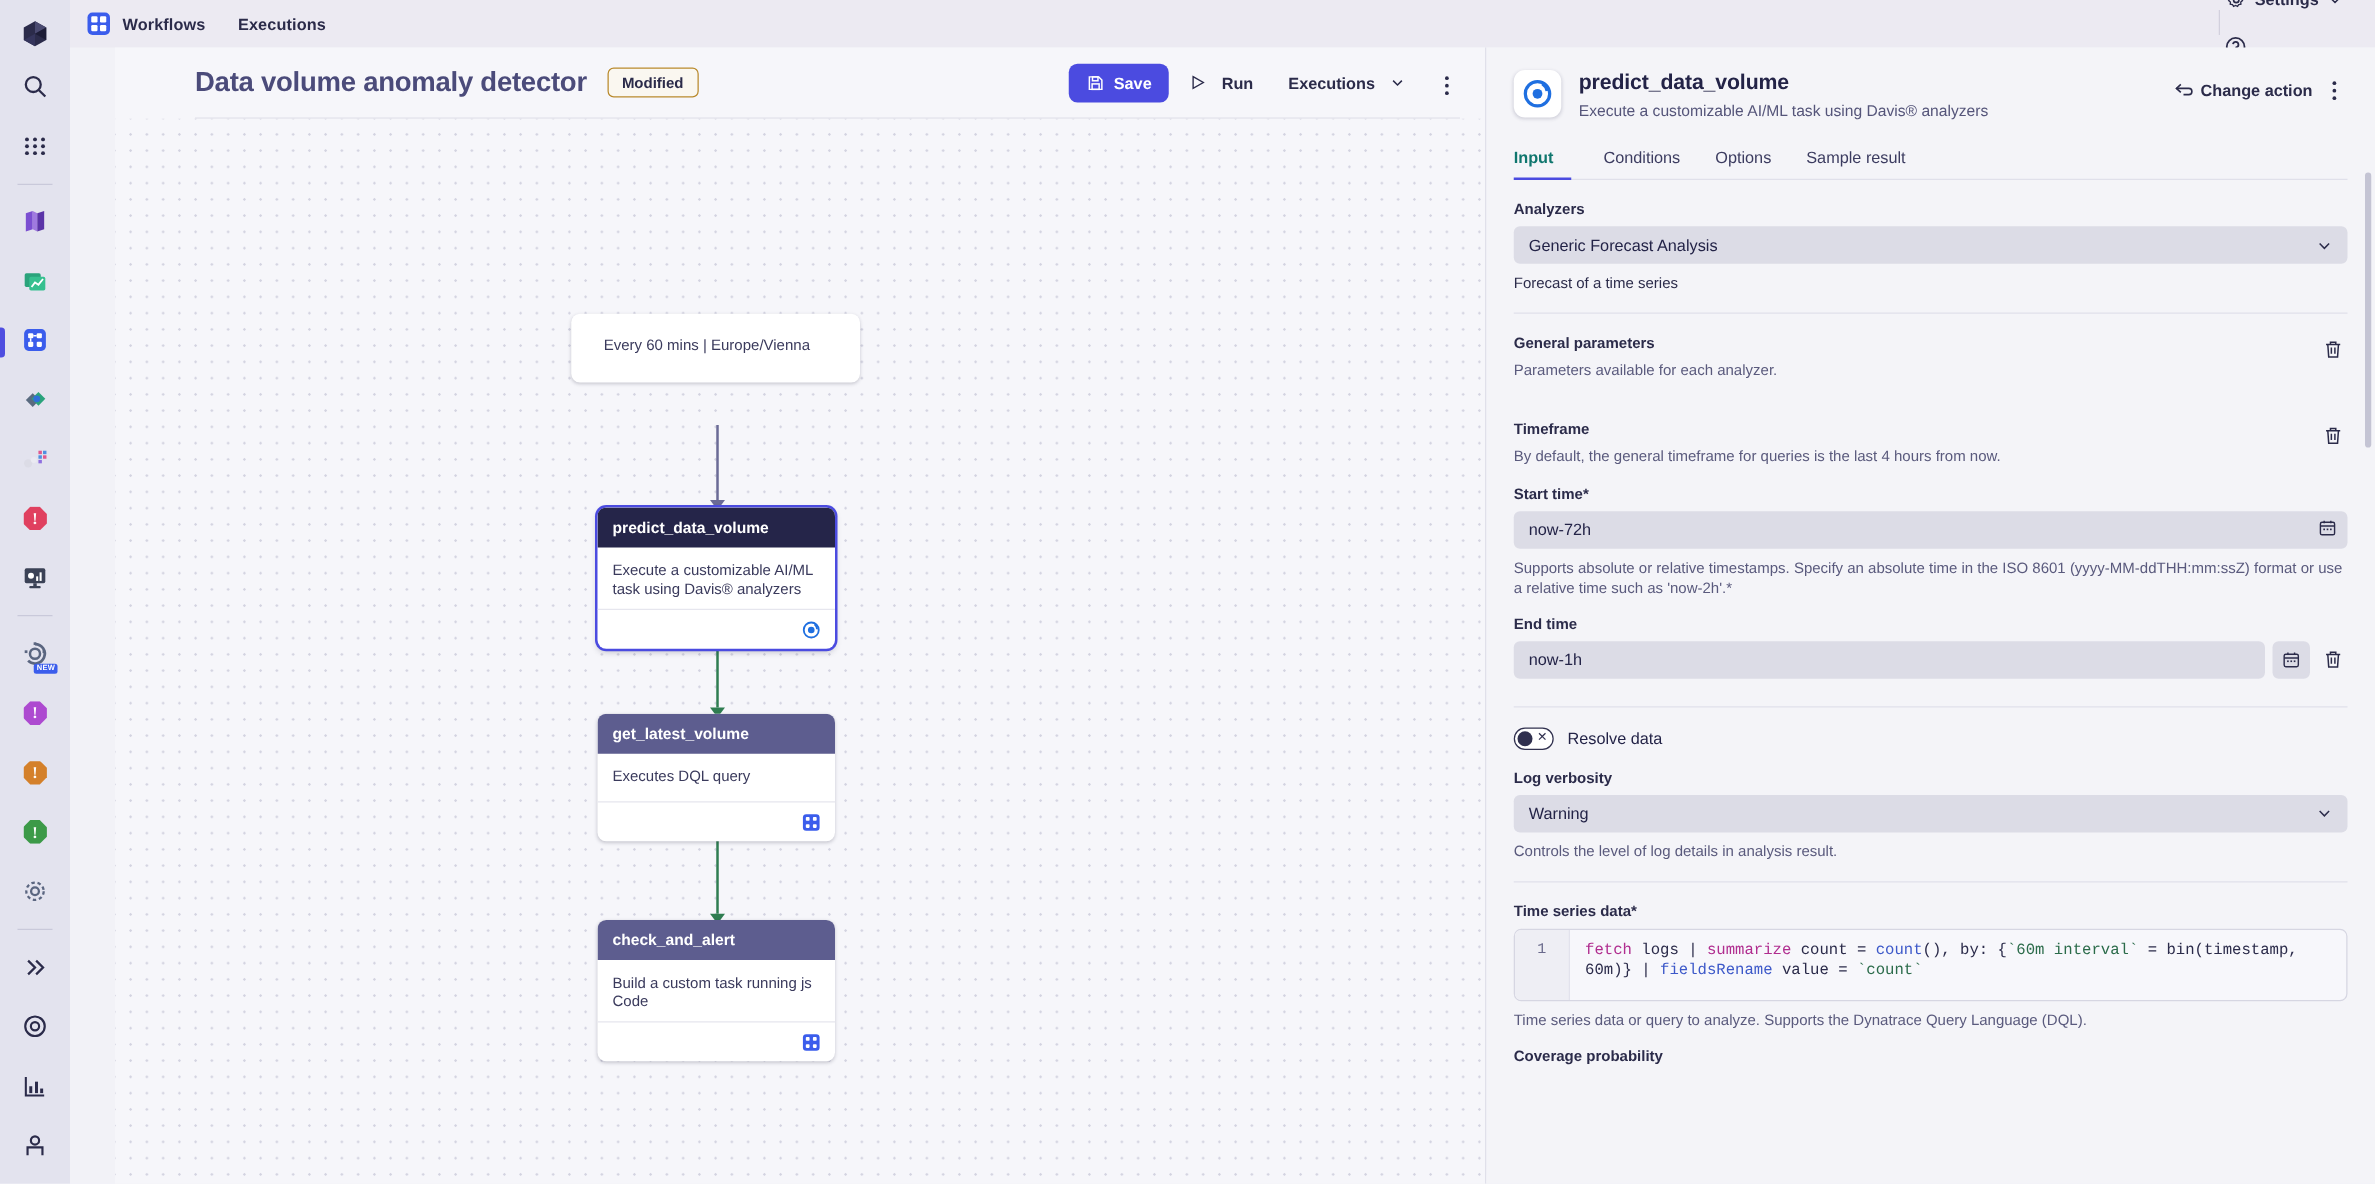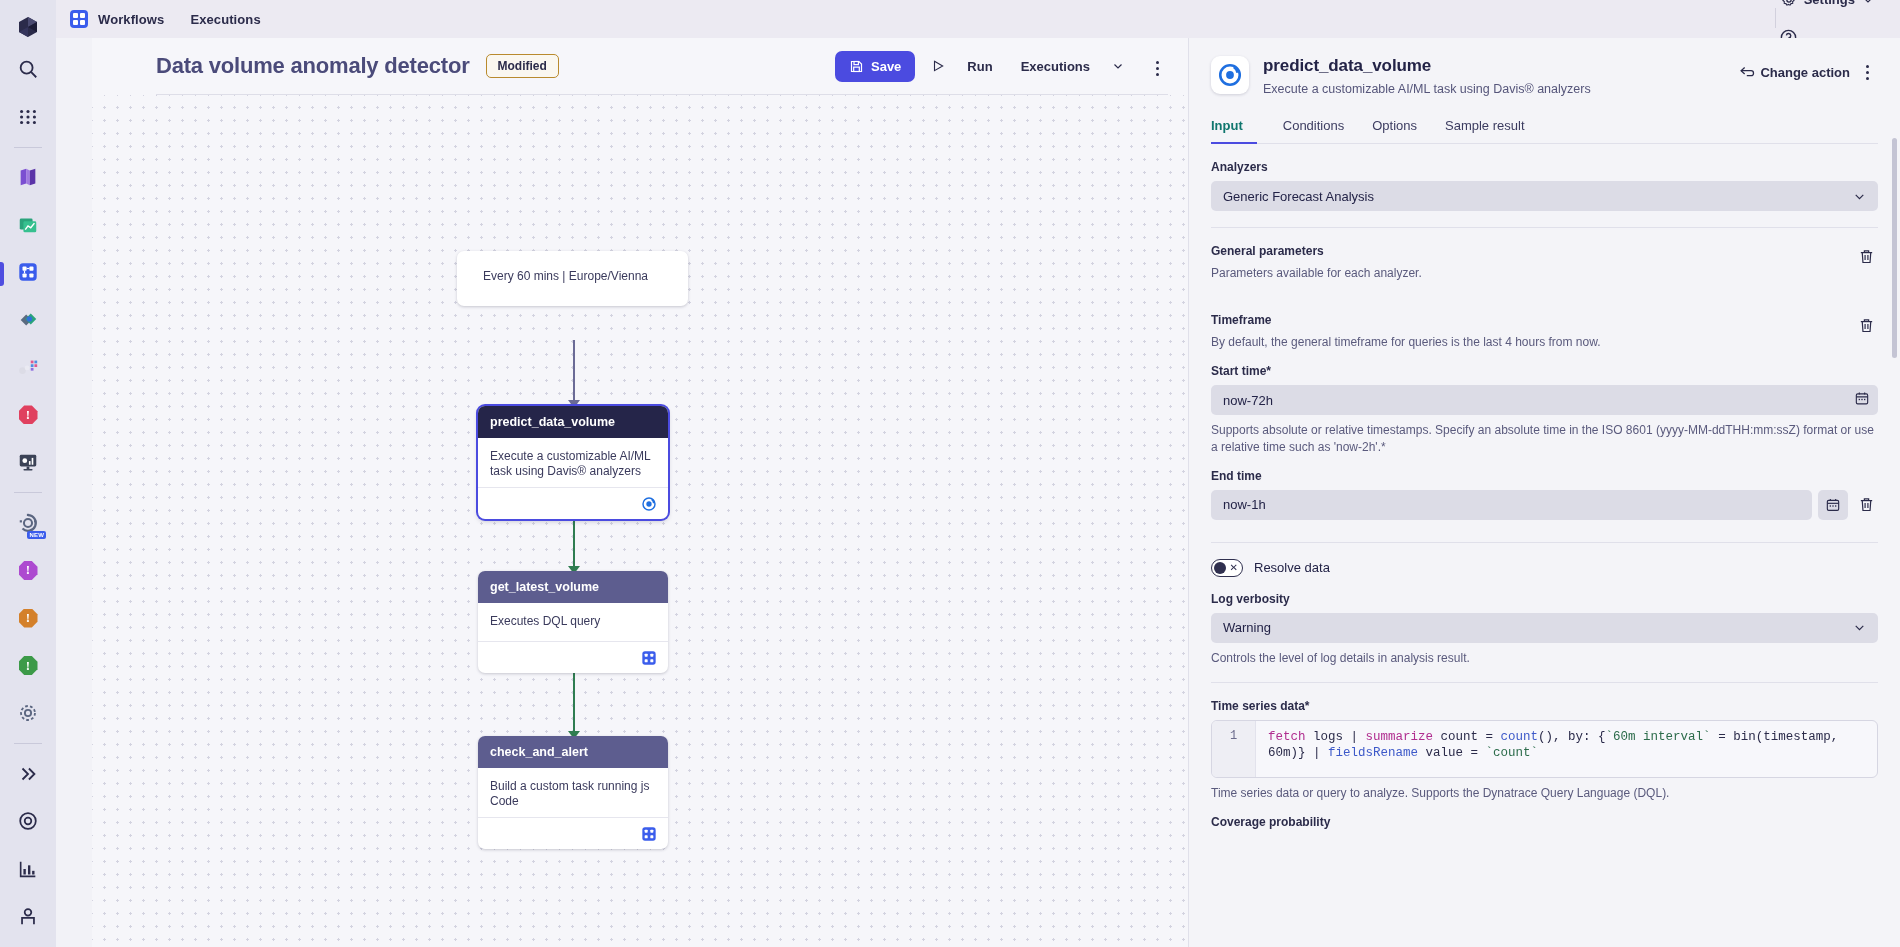--- a/index.html
+++ b/index.html
@@ -89,21 +89,21 @@
   .wf-actions { margin-left: auto; display:flex; align-items:flex-end; gap: 4px; }
   .btn-save {
     background: #4b4be0; color:#fff; border:none; border-radius: 7px;
     height: 31px; padding: 0 14px; font-size: 13px; font-weight:bold;
     display:flex; align-items:center; gap:7px; cursor:pointer;
     font-family: "Liberation Sans", sans-serif;
   }
   .btn-flat {
     background: transparent; border:none; color:#2b2b4a; height: 31px;
     padding: 0 12px; font-size: 13px; font-weight:bold; cursor:pointer;
-    display:flex; align-items:center; gap:22px;
+    display:flex; align-items:center; gap:12px;
     font-family: "Liberation Sans", sans-serif;
   }
   .hdr-rule { height:1px; background:#dedee8; margin: 0 20px 0 64px; }
 
   
   .canvas {
     flex: 1; position: relative; overflow: hidden;
     background-color: #f6f6fa;
     background-image: radial-gradient(circle, #d3d3e0 1px, transparent 1.1px);
     background-size: 13px 13px;
@@ -585,20 +585,21 @@
 
         <div class="p-body">
 
           <div class="fld-label">Analyzers</div>
           <div class="select">
             <span class="val">Generic Forecast Analysis</span>
             <svg width="13" height="13" viewBox="0 0 24 24" fill="none" stroke="#2b2b4a" stroke-width="2.2">
                 <polyline points="5,9 12,16 19,9"></polyline>
               </svg>
           </div>
+          <div class="fld-help" style="color:#2b2b4a;">Forecast of a time series</div>
 
           <div class="rule"></div>
 
           <div class="sect-row">
             <div class="grow">
               <div class="fld-label">General parameters</div>
               <div class="fld-help">Parameters available for each analyzer.</div>
             </div>
             <div class="trash">
               <svg width="17" height="17" viewBox="0 0 24 24" fill="none" stroke="#2b2b4a" stroke-width="1.7">

